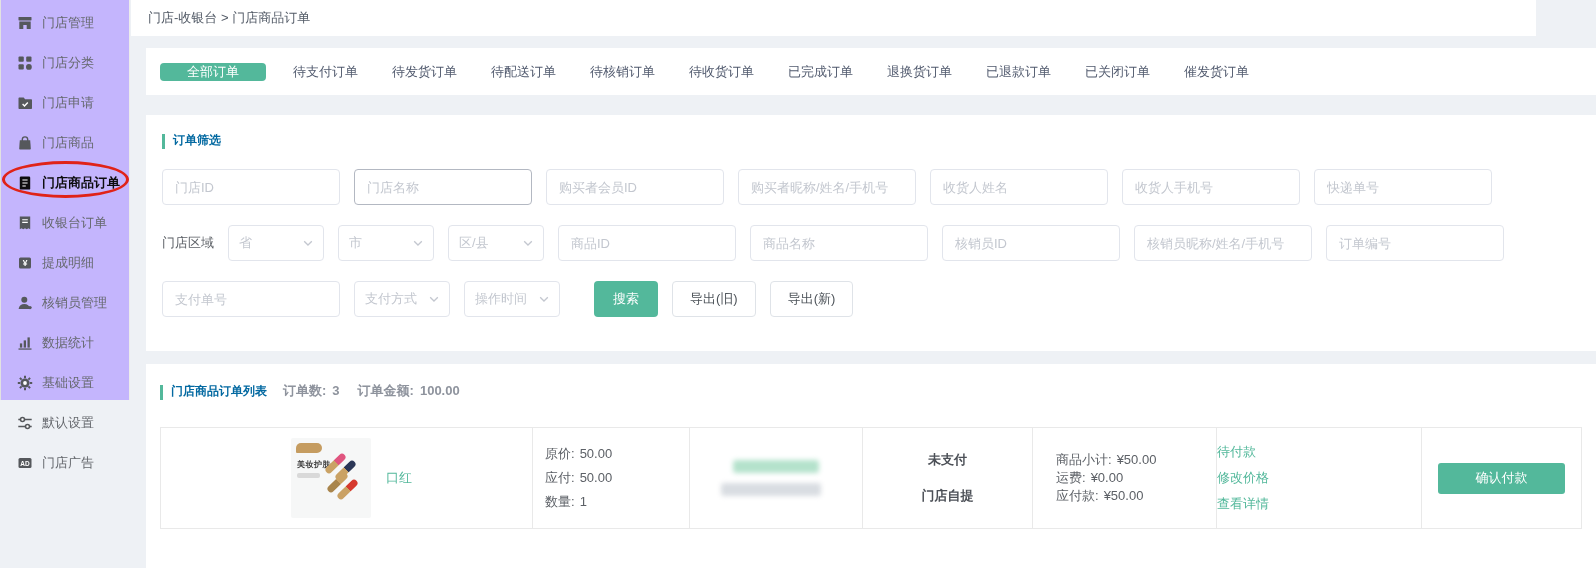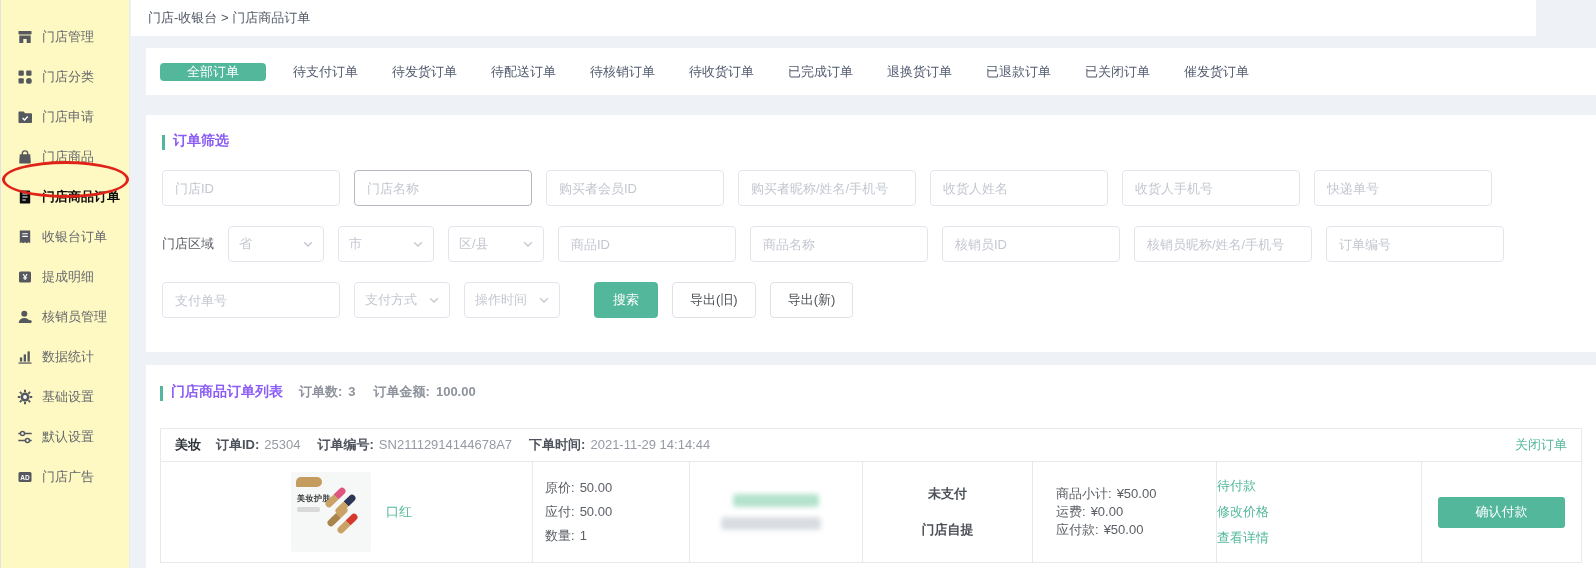--- a/index.html
+++ b/index.html
@@ -1,38 +1,38 @@
 <!DOCTYPE html>
 <html style="--accent: #53b89b;"><head>
 <meta charset="utf-8">
 <style>
   *{box-sizing:border-box;margin:0;padding:0}
   html,body{width:1596px;height:568px}
   body{background:#eef1f5;font-family:"Liberation Sans",sans-serif;font-size:13px;color:#333;overflow:hidden;position:relative}
 
   
-  .sidebar{position:absolute;left:0;top:0;width:130px;height:568px;background:#fef9c3;border-right:1px solid #ececec;border-left:1px solid #e2e2e2;padding-top:17px;z-index:2}
+  .sidebar{position:absolute;left:0;top:0;width:130px;height:400px;background:#c4b5fd;border-right:1px solid #ececec;border-left:1px solid #e2e2e2;padding-top:3px;z-index:2}
   .side-item{display:flex;align-items:center;height:40px;padding-left:16px;gap:9px;color:#65686d;cursor:pointer;white-space:nowrap}
   .side-item .sicon{width:16px;height:16px;display:inline-flex;color:#55585c;flex:none}
   .side-item .sicon svg{width:16px;height:16px}
   .side-item.active{color:#0d0d0d;font-weight:700}
   .side-item.active .sicon{color:#0d0d0d}
   .red-circle{position:absolute;left:2px;top:161px;width:127px;height:37px;border:3px solid #e02318;border-radius:50%;pointer-events:none;z-index:9}
 
   
   .main{margin-left:131px;height:568px}
   .crumb{background:#fff;height:36px;line-height:36px;padding-left:17px;color:#525a66;margin-right:60px}
   .card{background:#fff;margin-left:15px}
 
   .tabbar{margin-top:12px;height:47px;display:flex;align-items:center;padding-left:14px}
   .tab{padding:9px 17px;color:#515a6e;cursor:pointer}
   .tab.active{background:var(--accent);color:#fff;border-radius:4px;padding:0 27px;margin-right:10px}
 
   .filter-card{margin-top:20px;padding:17px 16px 34px}
-  .sec-title{display:flex;align-items:flex-end;gap:8px;font-weight:700;font-size:14px;color:#8b5cf6}
+  .sec-title{display:flex;align-items:flex-end;gap:8px;font-weight:700;font-size:12px;color:#0369a1}
   .sec-bar{width:3px;height:15px;background:var(--accent);flex:none}
   .frow{display:flex;align-items:center;gap:14px;margin-top:20px}
   .inp{height:36px;border:1px solid #e2e5ec;border-radius:4px;padding:0 12px;font-size:13px;color:#333;width:178px;outline:none;background:#fff;font-family:inherit}
   .inp::placeholder{color:#c3c7cf}
   .inp.focused{border-color:#b3b8c2}
   .sel{width:96px;height:36px;border:1px solid #e2e5ec;border-radius:4px;display:flex;align-items:center;justify-content:space-between;padding:0 10px;color:#c3c7cf;cursor:pointer;background:#fff}
   .region-label{color:#5c6066}
   .datebox{width:440px;height:36px;border:1px solid #e2e5ec;border-radius:4px;display:flex;align-items:center;padding:0 12px;background:#fff}
   .datebox .ph{color:#c3c7cf;flex:1;text-align:center}
   .datebox .sep{color:#5c6066;padding:0 6px}
@@ -295,27 +295,20 @@
         <span class="sec-bar"></span>
         <span>门店商品订单列表</span>
       </div>
       <div class="summary">
         <span class="pair"><span>订单数:</span><span class="pv">3</span></span>
         <span class="pair"><span>订单金额:</span><span class="pv">100.00</span></span>
       </div>
     </div>
 
     <div class="order-box">
-      <div class="order-head">
-        <span class="cat">美妆</span>
-        <span class="kv"><span class="k">订单ID:</span><span class="v">25304</span></span>
-        <span class="kv"><span class="k">订单编号:</span><span class="v">SN21112914144678A7</span></span>
-        <span class="kv"><span class="k">下单时间:</span><span class="v">2021-11-29 14:14:44</span></span>
-        <span class="close-link">关闭订单</span>
-      </div>
 
       <div class="order-row">
         <div class="cell cell-product">
           <div class="thumb">
             <div class="thumb-badge"></div>
             <div class="thumb-title">美妆护肤</div>
             <div class="thumb-sub"></div>
             <div class="lip lip1"></div>
             <div class="lip lip2"></div>
             <div class="lip lip3"></div>

